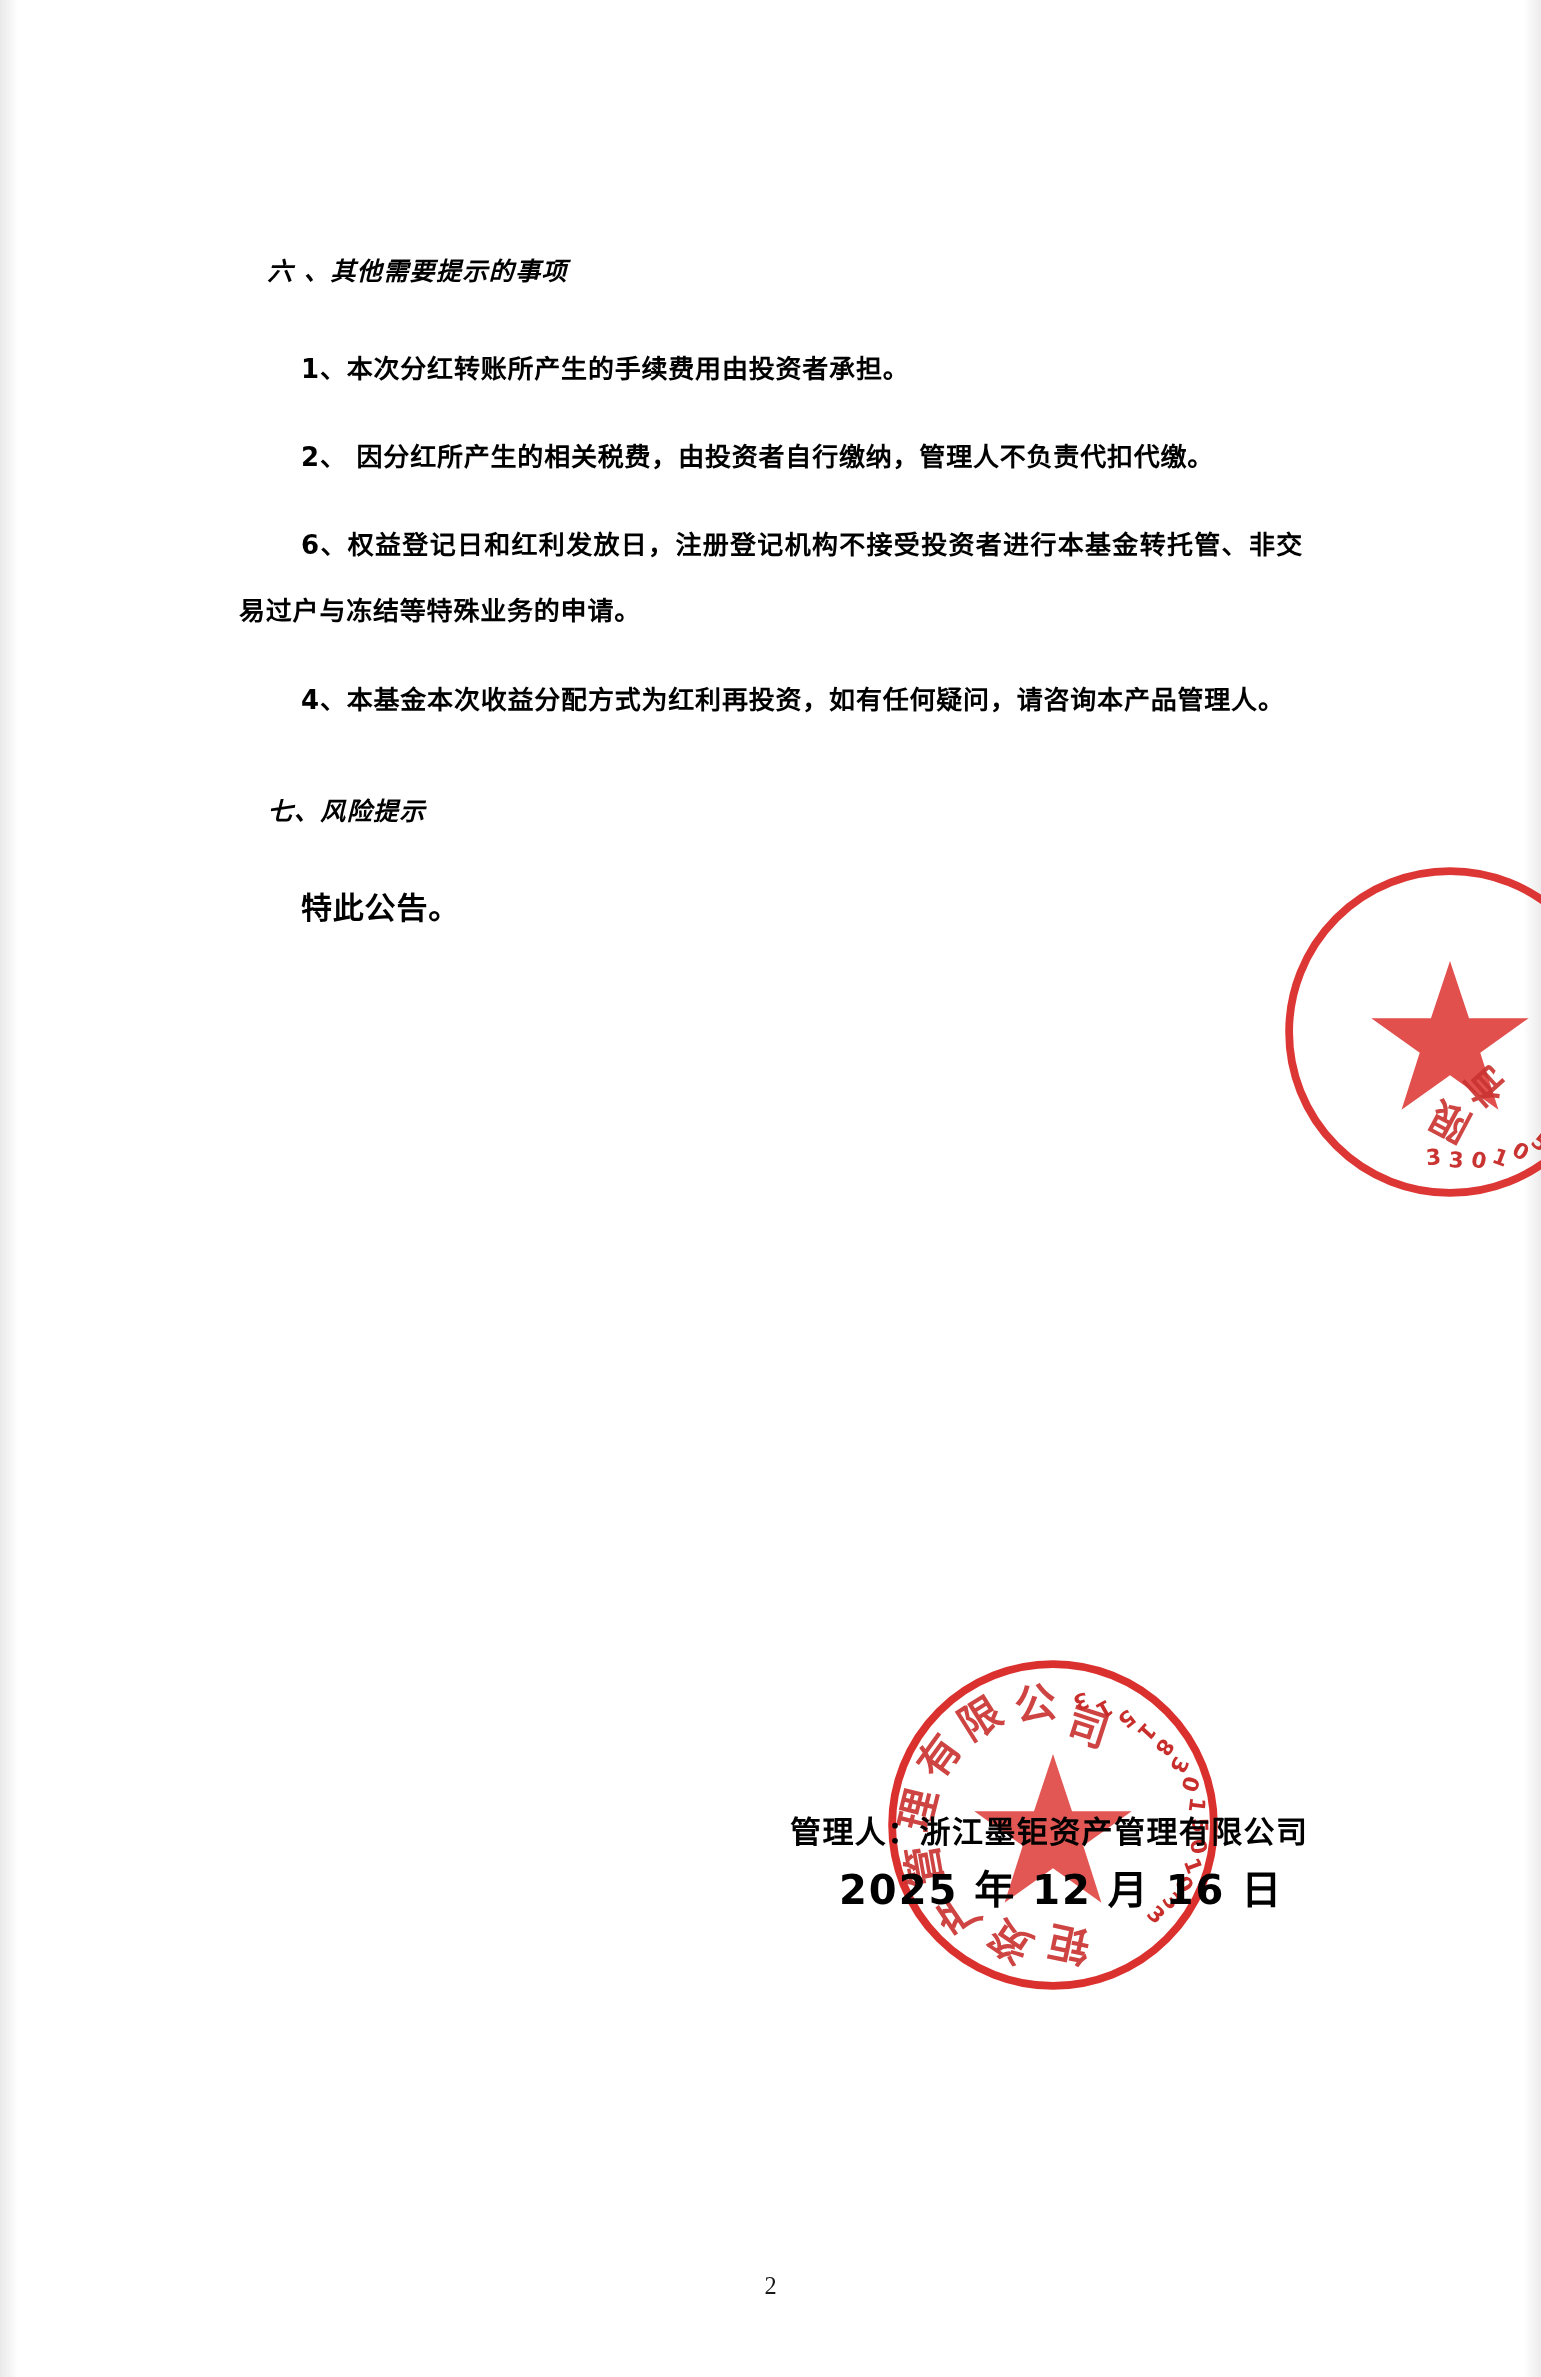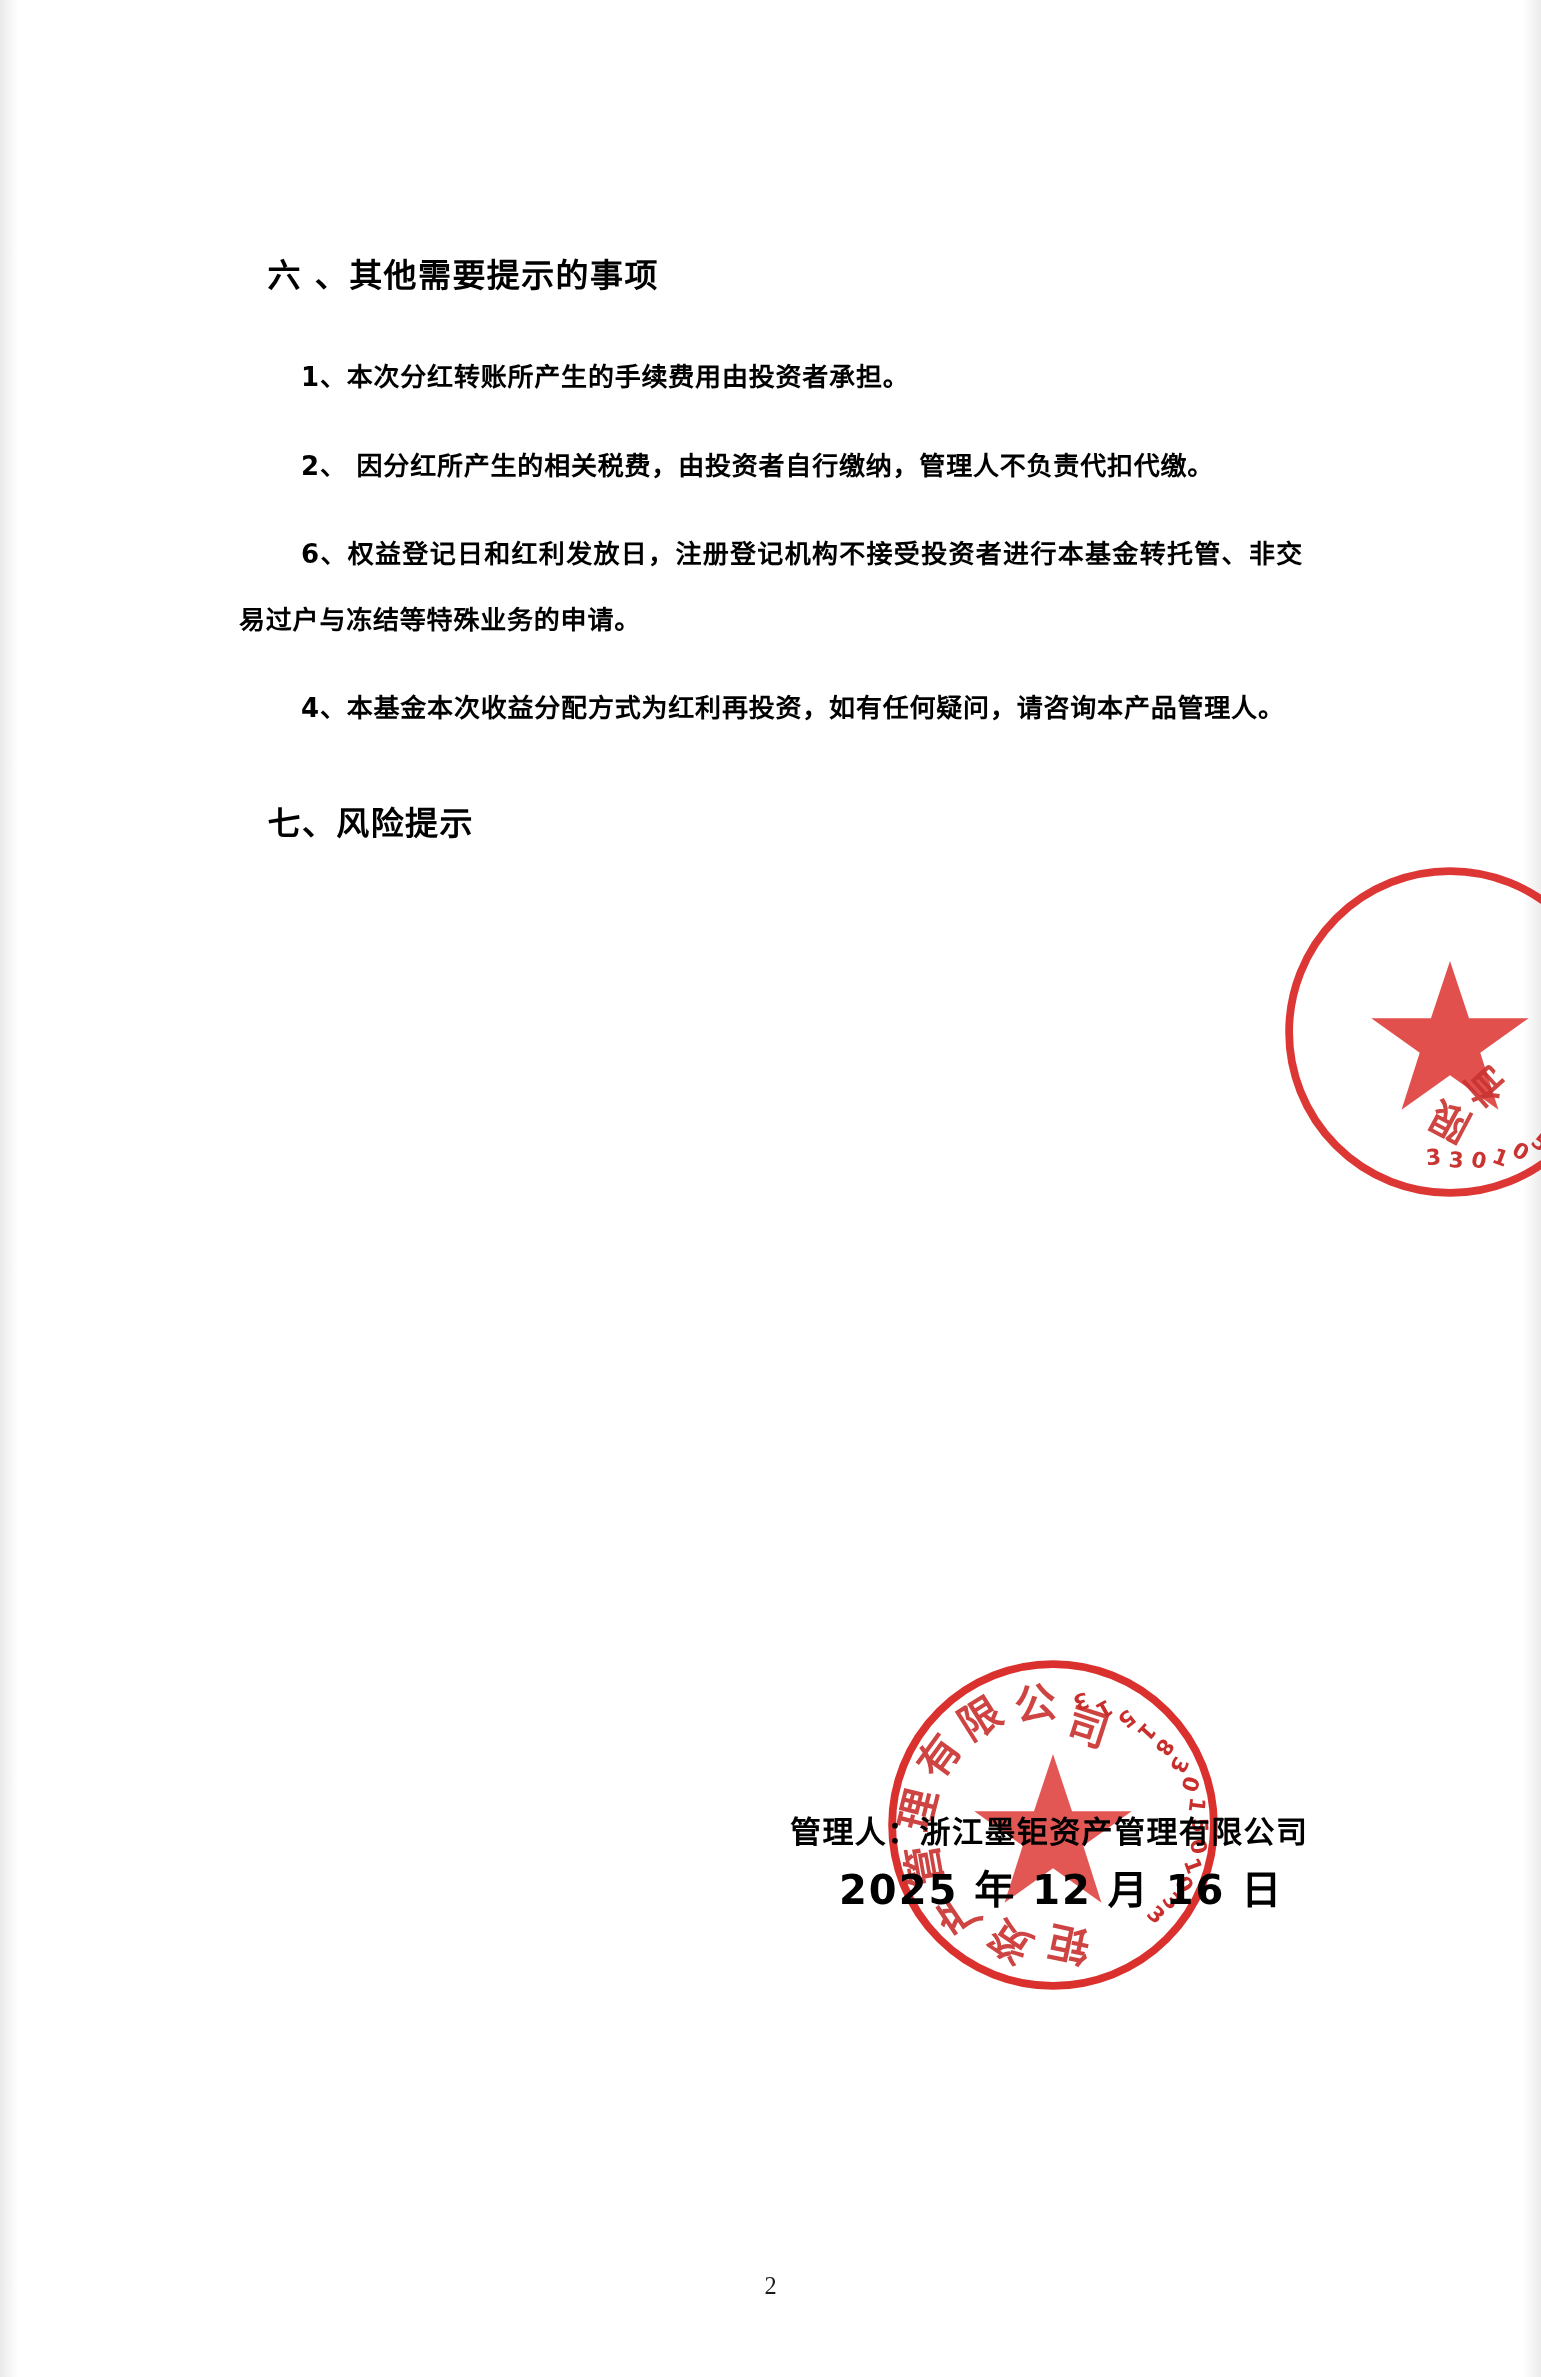--- a/index.html
+++ b/index.html
@@ -35,27 +35,28 @@
     background: linear-gradient(to left, #ececec, #ffffff);
     pointer-events: none;
   }
   .content {
     position: absolute;
     left: 239px;
     top: 258px;
     width: 1064px;
   }
   .heading {
-    font-size: 33px;
+    font-size: 25px;
     font-weight: 700;
     line-height: 1.1;
     letter-spacing: 1.4px;
     margin: 0 0 50px 0;
     padding-left: 28.5px;
     font-family: "DejaVu Sans", "Liberation Sans", sans-serif;
+    font-style: italic;
   }
   .heading-2 {
     margin-top: 65px;
   }
   .para {
     font-size: 26px;
     line-height: 66px;
     margin: 0 0 22.4px 0;
     text-indent: 62px;
     text-align: justify;
@@ -161,20 +162,21 @@
     <p class="para">2、 因分红所产生的相关税费，由投资者自行缴纳，管理人不负责代扣代缴。</p>
 
     <p class="para">6、权益登记日和红利发放日，注册登记机构不接受投资者进行本基金转托管、非交易过户与冻结等特殊业务的申请。</p>
 
     <p class="para">4、本基金本次收益分配方式为红利再投资，如有任何疑问，请咨询本产品管理人。</p>
 
 
     <h2 class="heading heading-2">七、风险提示</h2>
 
 
+    <p class="closing">特此公告。</p>
 
   </div>
 
   <div class="seal-clip-wrap">
     <div class="seal seal-partial">
       <svg viewBox="0 0 400 400" width="346" height="346" xmlns="http://www.w3.org/2000/svg">
         <g fill="none" stroke="#d9221f" stroke-width="9">
           <circle cx="200" cy="200" r="186"></circle>
         </g>
         <g fill="#d9221f">

